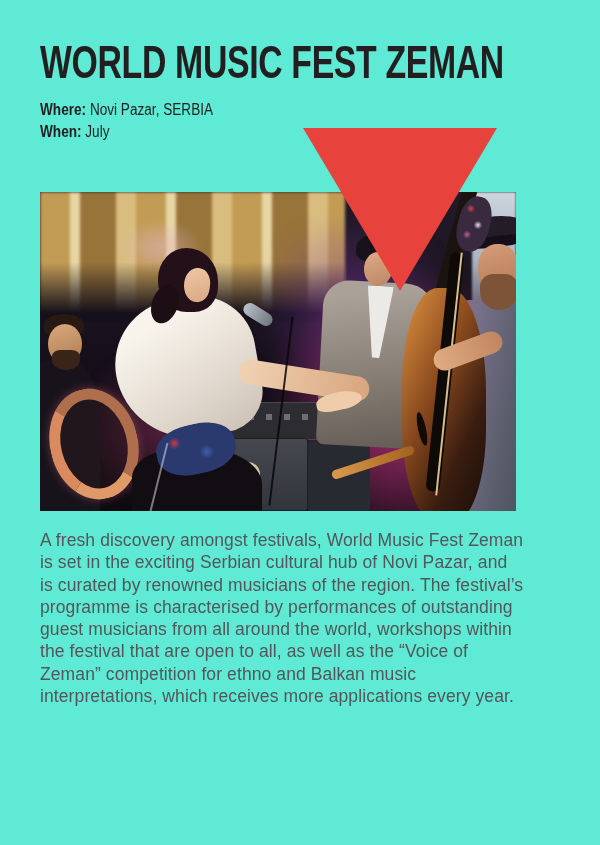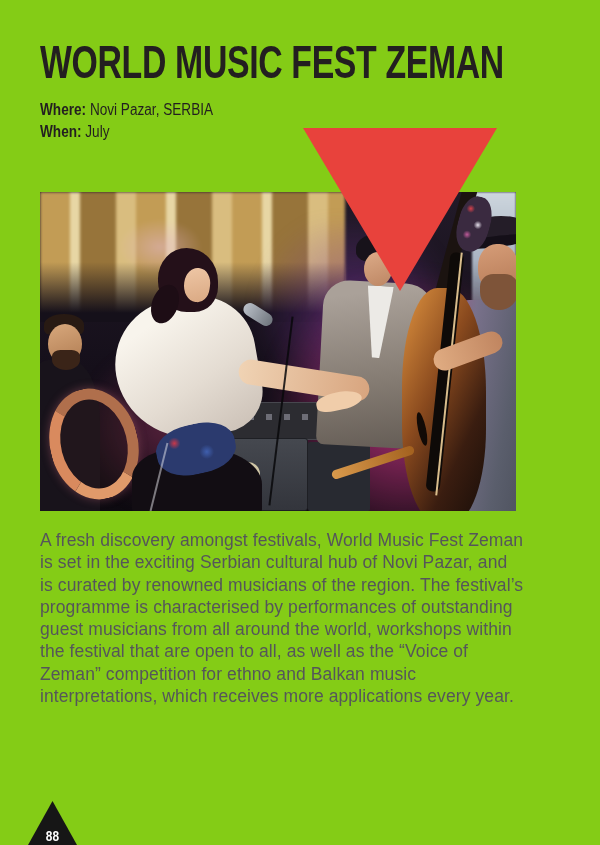--- a/index.html
+++ b/index.html
@@ -7,21 +7,21 @@
     --title-color:#231F20;
     --body-text-color:#55565A;
     --badge-color:#161616;
   }
   *{margin:0;padding:0;box-sizing:border-box;}
   html,body{background:#ffffff;}
   body{
     width:600px;height:845px;position:relative;overflow:hidden;
     font-family:"Liberation Sans",sans-serif;
   }
-  .page{position:absolute;inset:0;background:#84cc16;}
+  .page{position:absolute;inset:0;background:#5eead4;}
 
   
   .title{
     position:absolute;left:40px;top:38px;
     font-size:47px;font-weight:700;line-height:1.0;
     color:var(--title-color);
     letter-spacing:-0.5px;white-space:nowrap;
     transform:scaleX(0.72);transform-origin:left top;
   }
 
@@ -221,17 +221,14 @@
     <div class="ph-singer-hair"></div>
     <div class="ph-singer-curl"></div>
     <div class="ph-singer-face"></div>
     <div class="ph-mic"></div>
     <div class="ph-mic-stand"></div>
     <div class="ph-cable"></div>
   </div>
 
   <p class="body-text">A fresh discovery amongst festivals, World Music Fest Zeman is set in the exciting Serbian cultural hub of Novi Pazar, and is curated by renowned musicians of the region. The festival’s programme is characterised by performances of outstanding guest musicians from all around the world, workshops within the festival that are open to all, as well as the “Voice of Zeman” competition for ethno and Balkan music interpretations, which receives more applications every year.</p>
 
-  <div class="page-badge">
-    <span class="num">88</span>
-  </div>
 
 </div>
 
 </body></html>

